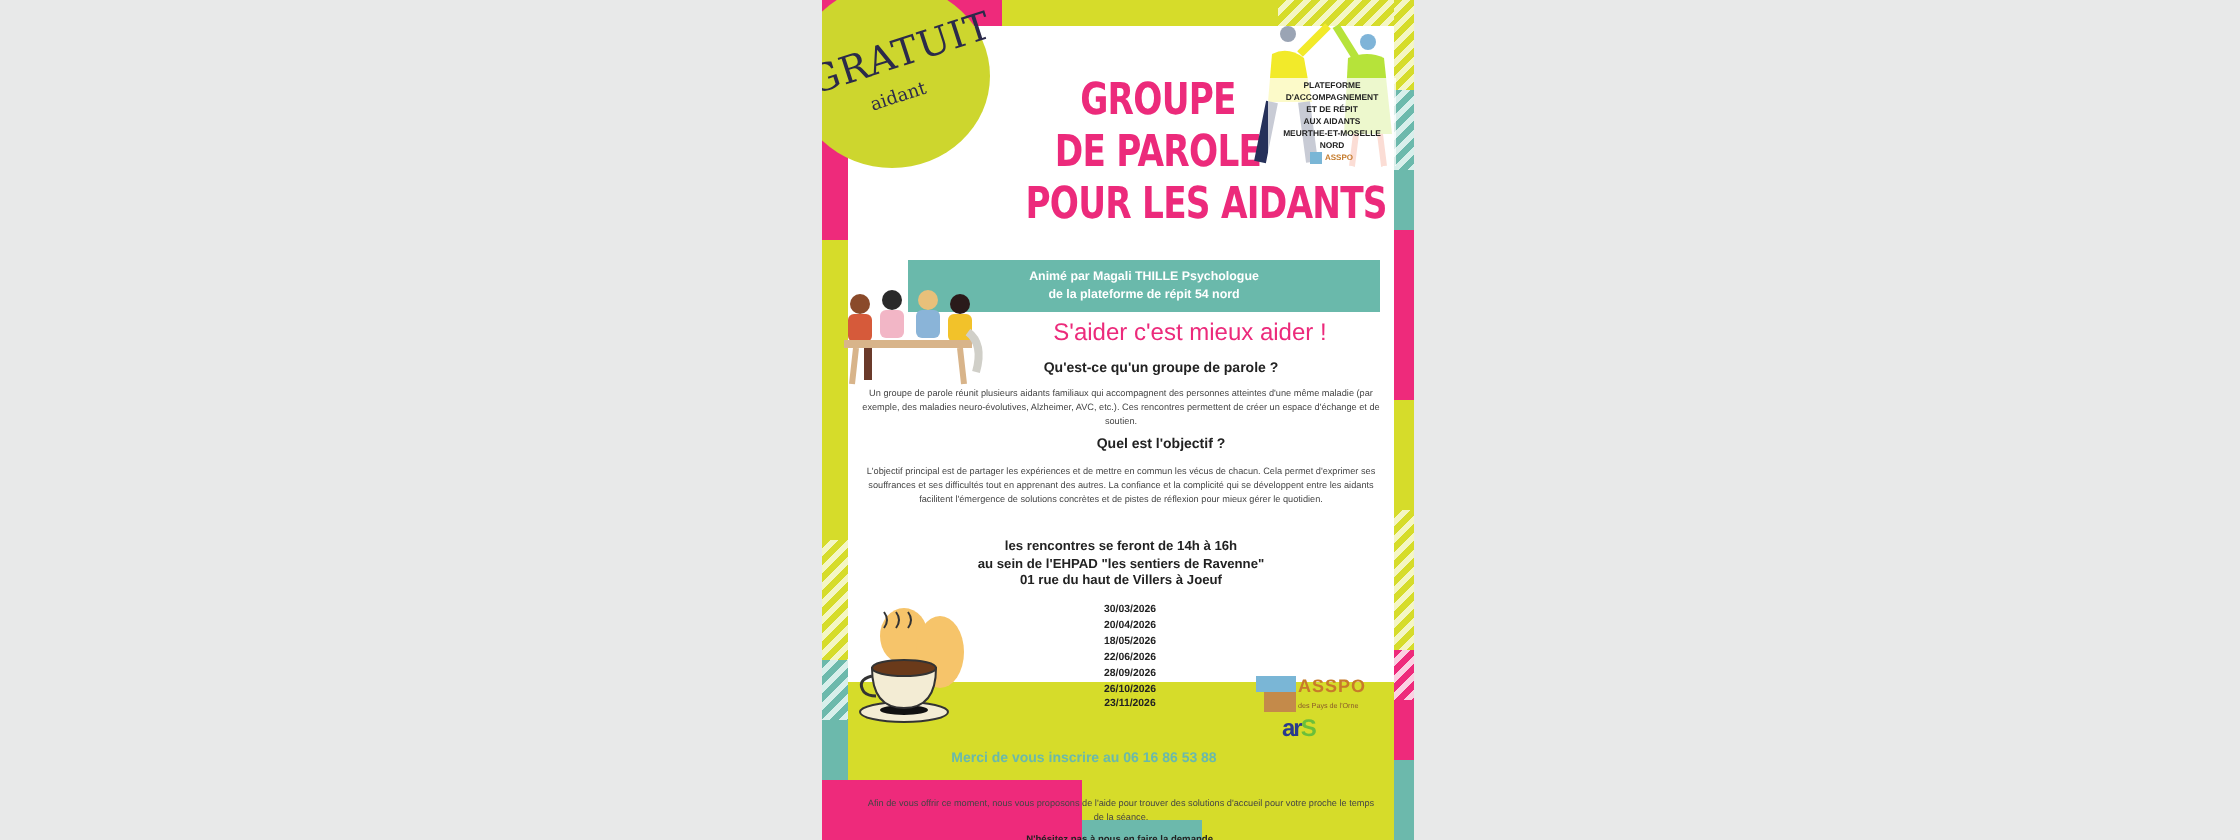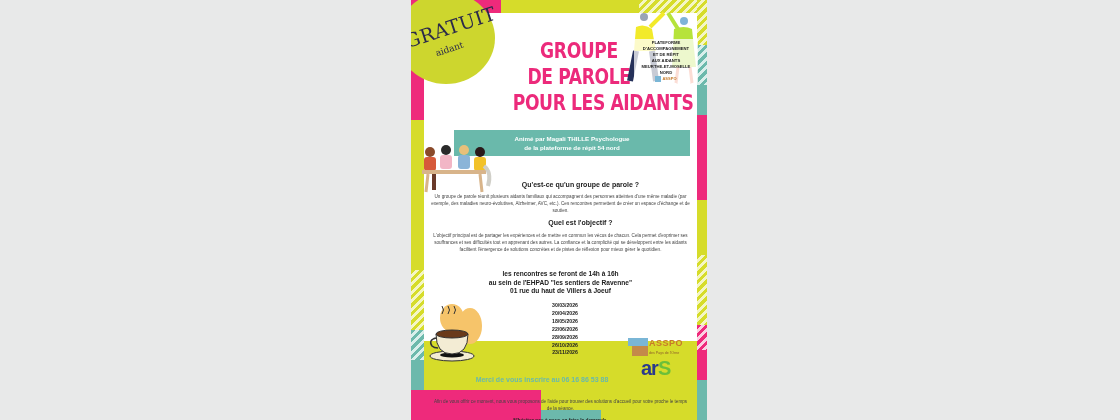--- a/index.html
+++ b/index.html
@@ -197,21 +197,21 @@
       white-space: nowrap;
     }
     .ars-logo {
       position: absolute;
       left: 217px; top: 348px;
       width: 34px; height: 22px;
     }
     .ars-word {
       position: absolute;
       left: 0; top: -4px;
-      font-size: 20px;
+      font-size: 12px;
       font-weight: bold;
       color: #2a3a8c;
       letter-spacing: -1px;
     }
     .ars-s {
       color: #6bbf3a;
     }
     .contact {
       position: absolute;
       left: 0; top: 363px;
@@ -307,20 +307,21 @@
       <circle cx="46" cy="8" r="5" fill="#e8c07a"></circle>
       <rect x="40" y="13" width="12" height="14" rx="3" fill="#8ab4d8"></rect>
       <circle cx="62" cy="10" r="5" fill="#2a1a1a"></circle>
       <rect x="56" y="15" width="12" height="14" rx="3" fill="#f2c22a"></rect>
       <rect x="4" y="28" width="64" height="4" fill="#d8b48a"></rect>
       <path d="M10 32 L8 50 M62 32 L64 50" stroke="#d8b48a" stroke-width="3"></path>
       <path d="M16 32 L16 48" stroke="#6a3a2a" stroke-width="4"></path>
       <path d="M66 24 Q74 30 70 44" stroke="#d0cfc8" stroke-width="4" fill="none"></path>
     </svg>
 
+    <div class="slogan">S'aider c'est mieux aider !</div>
 
     <div class="h2" style="top:168px;left:20px;">Qu'est-ce qu'un groupe de parole ?</div>
     <div class="para" style="top:180px;">Un groupe de parole réunit plusieurs aidants familiaux qui accompagnent des personnes atteintes d'une même maladie (par exemple, des maladies neuro-évolutives, Alzheimer, AVC, etc.). Ces rencontres permettent de créer un espace d'échange et de soutien.</div>
 
     <div class="h2" style="top:206px;left:20px;">Quel est l'objectif ?</div>
     <div class="para" style="top:219px;">L'objectif principal est de partager les expériences et de mettre en commun les vécus de chacun. Cela permet d'exprimer ses souffrances et ses difficultés tout en apprenant des autres. La confiance et la complicité qui se développent entre les aidants facilitent l'émergence de solutions concrètes et de pistes de réflexion pour mieux gérer le quotidien.</div>
 
     <div class="meeting">
       <span>les rencontres se feront de 14h à 16h</span>
       <span>au sein de l'EHPAD "les sentiers de Ravenne"</span>

